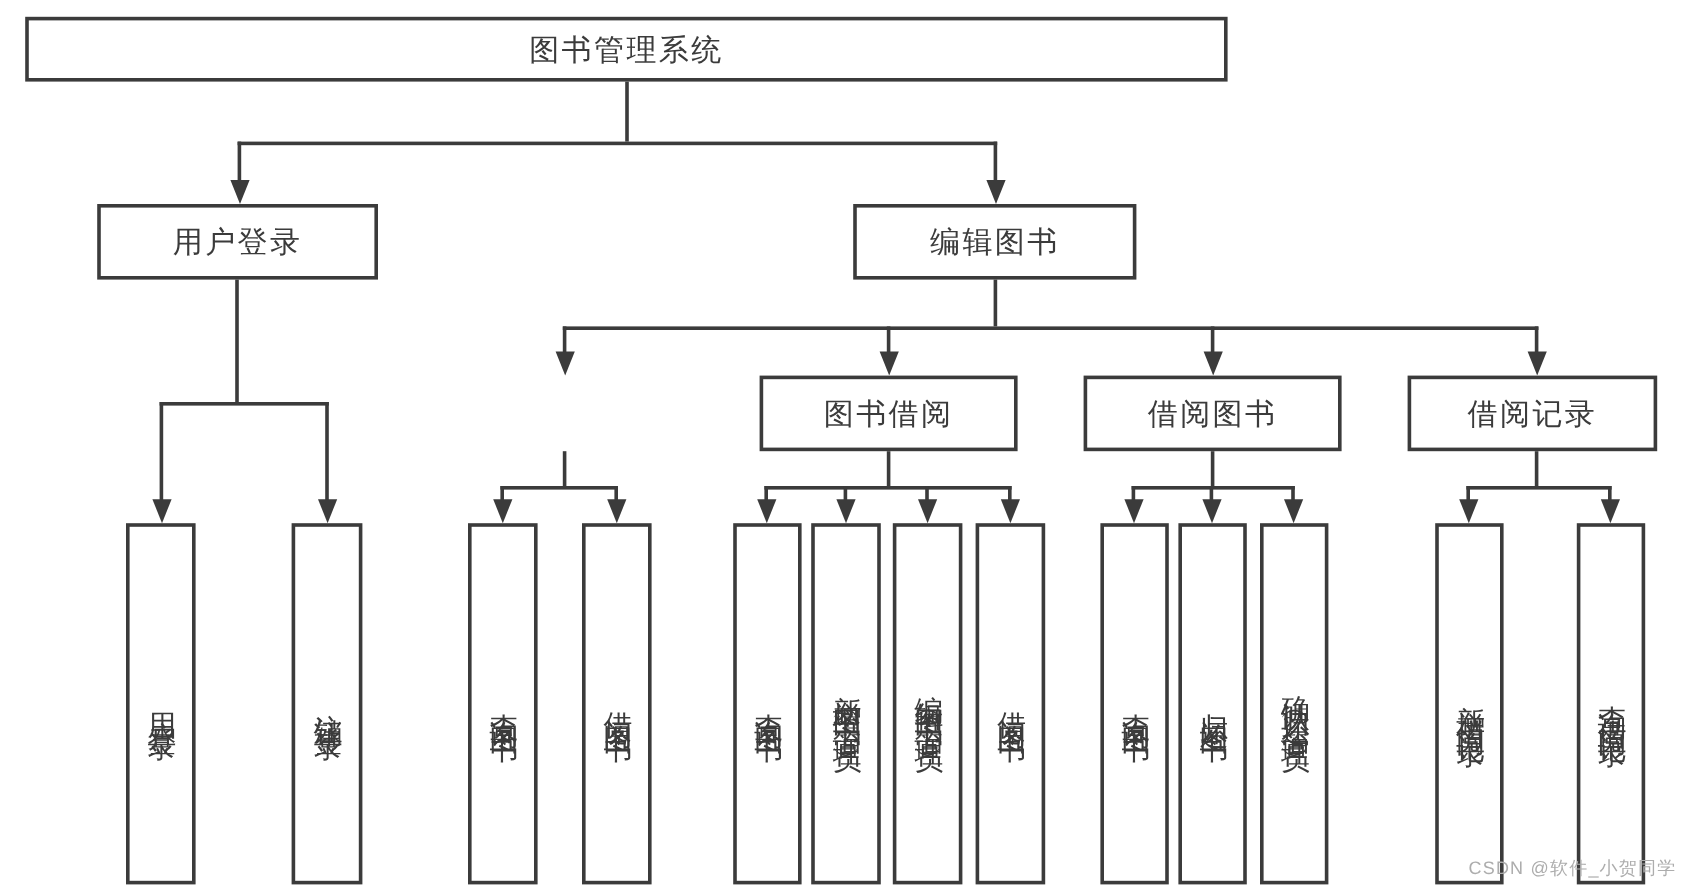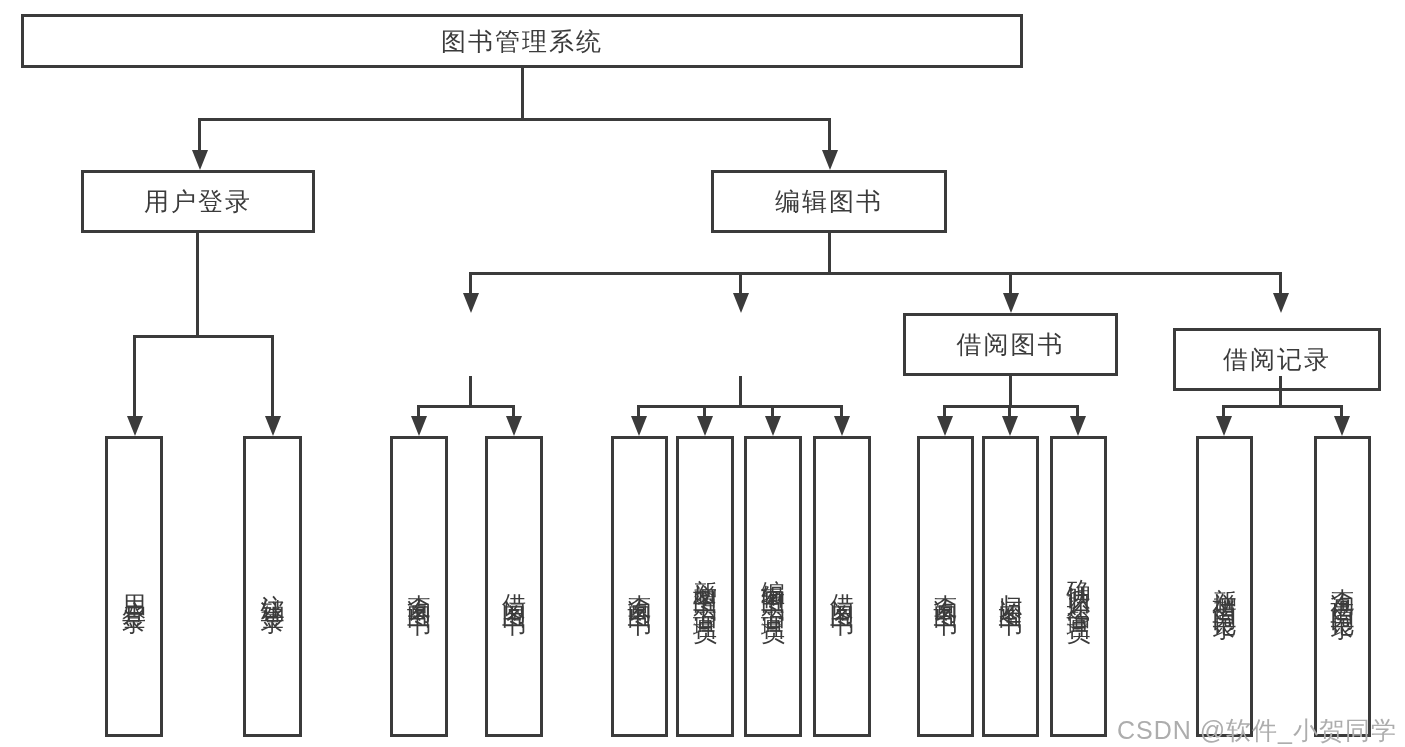--- a/index.html
+++ b/index.html
@@ -28,21 +28,21 @@
   }
   .vline, .hline { position:absolute; background:#3b3b3b; }
   .arrow {
     position:absolute; width:0; height:0;
     border-left:8px solid transparent;
     border-right:8px solid transparent;
     border-top:20px solid #3b3b3b;
   }
   .watermark {
     position:absolute; right:8px; top:714px;
-    font-size:25px; color:#adadad; letter-spacing:1px;
+    font-size:15px; color:#adadad; letter-spacing:1px;
     z-index:5; white-space:nowrap;
   }
 </style>
 </head>
 <body>
 
 <div class="stage">
 
   <div class="box" style="left:21px;top:14px;width:1002px;height:54px">
     <span class="hlabel">图书管理系统</span>
@@ -73,24 +73,27 @@
   <div class="hline" style="left:469px;top:272px;width:813px;height:3px"></div>
   <div class="vline" style="left:469px;top:272px;width:3px;height:23px"></div>
   <div class="arrow" style="left:463px;top:293px"></div>
   <div class="vline" style="left:739px;top:272px;width:3px;height:23px"></div>
   <div class="arrow" style="left:733px;top:293px"></div>
   <div class="vline" style="left:1009px;top:272px;width:3px;height:23px"></div>
   <div class="arrow" style="left:1003px;top:293px"></div>
   <div class="vline" style="left:1279px;top:272px;width:3px;height:23px"></div>
   <div class="arrow" style="left:1273px;top:293px"></div>
 
+  <div class="box" style="left:633px;top:313px;width:215px;height:63px">
+    <span class="hlabel">图书借阅</span>
+  </div>
   <div class="box" style="left:903px;top:313px;width:215px;height:63px">
     <span class="hlabel">借阅图书</span>
   </div>
-  <div class="box" style="left:1173px;top:328px;width:208px;height:63px">
+  <div class="box" style="left:1173px;top:313px;width:208px;height:63px">
     <span class="hlabel">借阅记录</span>
   </div>
 
   <div class="vline" style="left:469px;top:376px;width:3px;height:29px"></div>
   <div class="hline" style="left:417px;top:405px;width:98px;height:3px"></div>
   <div class="vline" style="left:417px;top:405px;width:3px;height:13px"></div>
   <div class="arrow" style="left:411px;top:416px"></div>
   <div class="vline" style="left:512px;top:405px;width:3px;height:13px"></div>
   <div class="arrow" style="left:506px;top:416px"></div>
 

